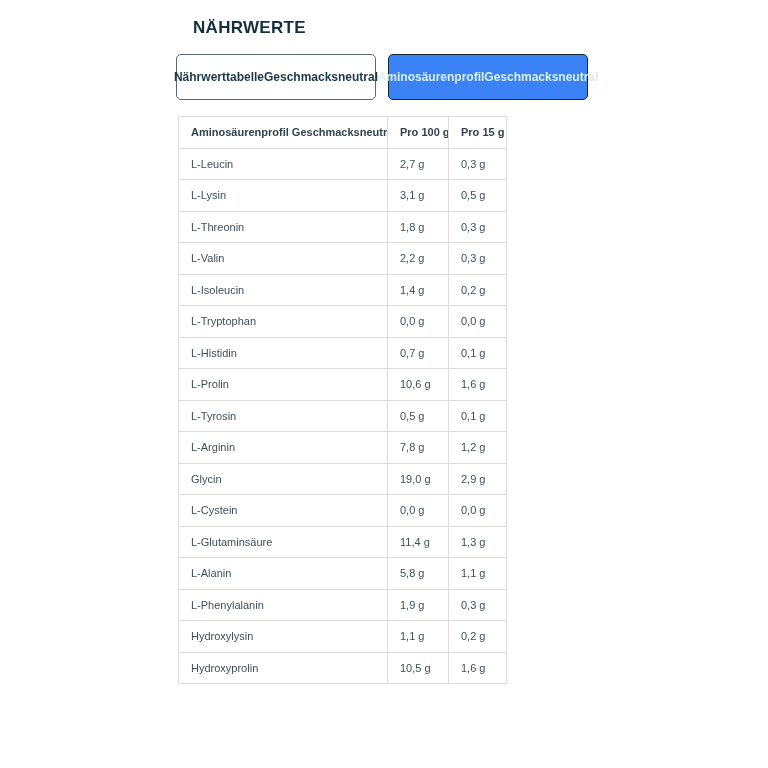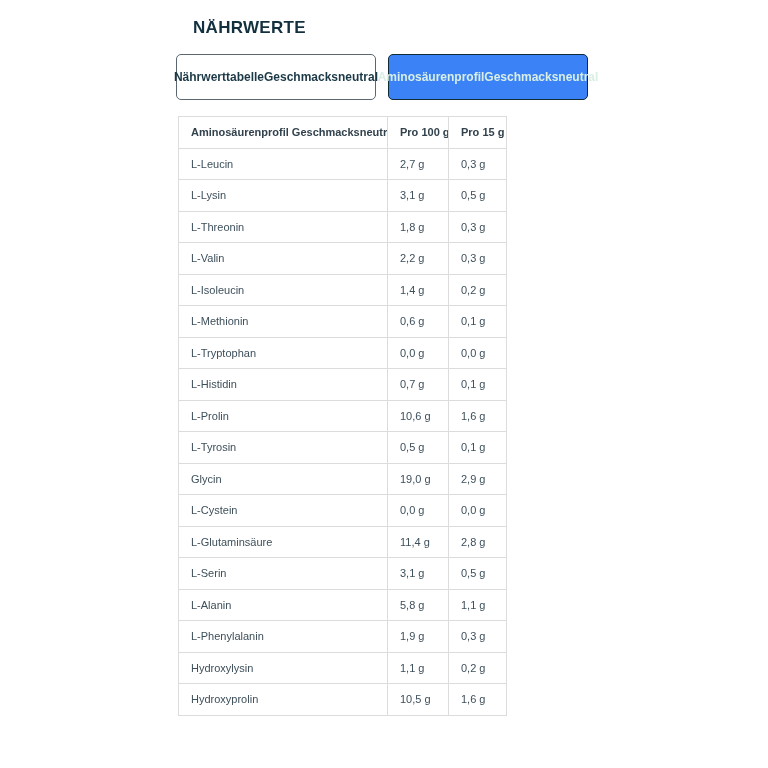--- a/index.html
+++ b/index.html
@@ -129,63 +129,58 @@
           <td>L-Valin</td>
           <td>2,2 g</td>
           <td>0,3 g</td>
         </tr>
         <tr>
           <td>L-Isoleucin</td>
           <td>1,4 g</td>
           <td>0,2 g</td>
         </tr>
         <tr>
-          <td>L-Methionin</td>
-          <td>0,6 g</td>
-          <td>0,1 g</td>
-        </tr>
-        <tr>
           <td>L-Tryptophan</td>
           <td>0,0 g</td>
           <td>0,0 g</td>
         </tr>
         <tr>
           <td>L-Histidin</td>
           <td>0,7 g</td>
           <td>0,1 g</td>
         </tr>
         <tr>
           <td>L-Prolin</td>
           <td>10,6 g</td>
           <td>1,6 g</td>
         </tr>
         <tr>
           <td>L-Tyrosin</td>
           <td>0,5 g</td>
           <td>0,1 g</td>
         </tr>
         <tr>
+          <td>L-Arginin</td>
+          <td>7,8 g</td>
+          <td>1,2 g</td>
+        </tr>
+        <tr>
           <td>Glycin</td>
           <td>19,0 g</td>
           <td>2,9 g</td>
         </tr>
         <tr>
           <td>L-Cystein</td>
           <td>0,0 g</td>
           <td>0,0 g</td>
         </tr>
         <tr>
           <td>L-Glutaminsäure</td>
           <td>11,4 g</td>
-          <td>2,8 g</td>
-        </tr>
-        <tr>
-          <td>L-Serin</td>
-          <td>3,1 g</td>
-          <td>0,5 g</td>
+          <td>1,3 g</td>
         </tr>
         <tr>
           <td>L-Alanin</td>
           <td>5,8 g</td>
           <td>1,1 g</td>
         </tr>
         <tr>
           <td>L-Phenylalanin</td>
           <td>1,9 g</td>
           <td>0,3 g</td>

